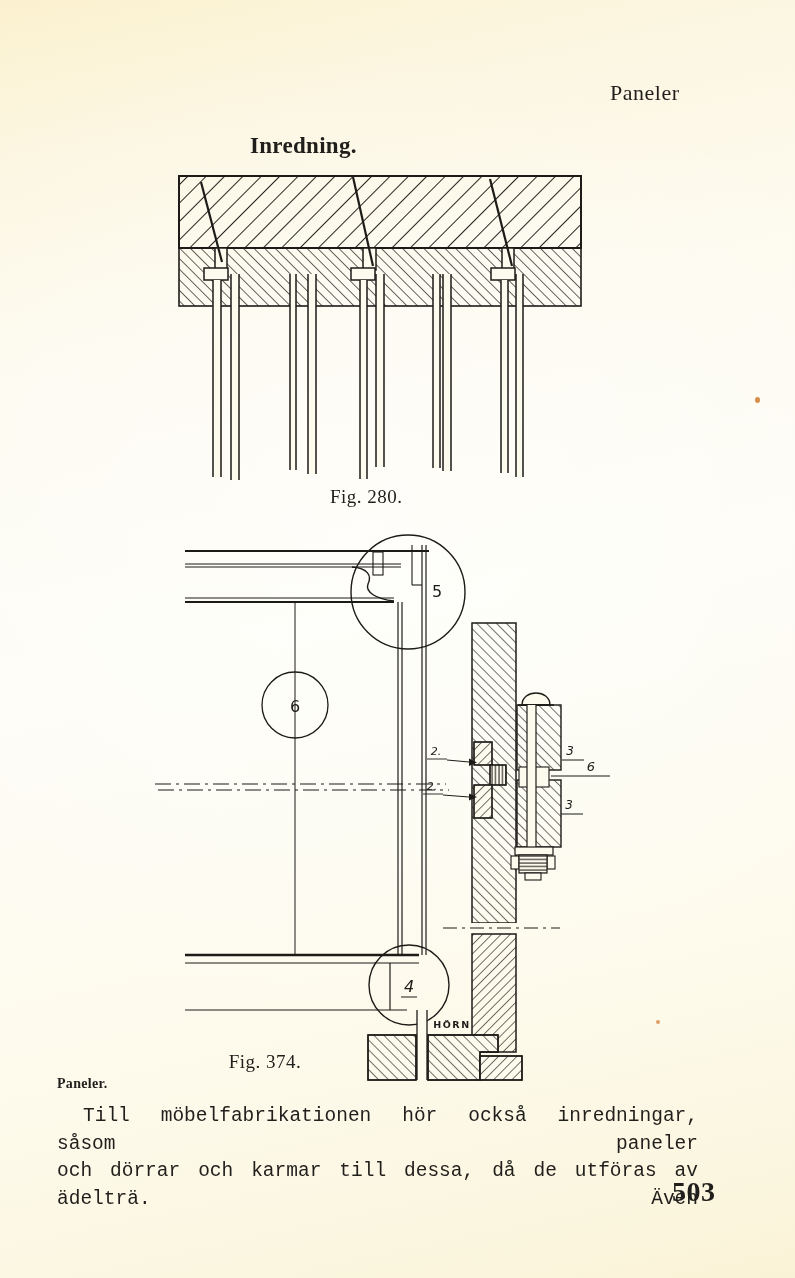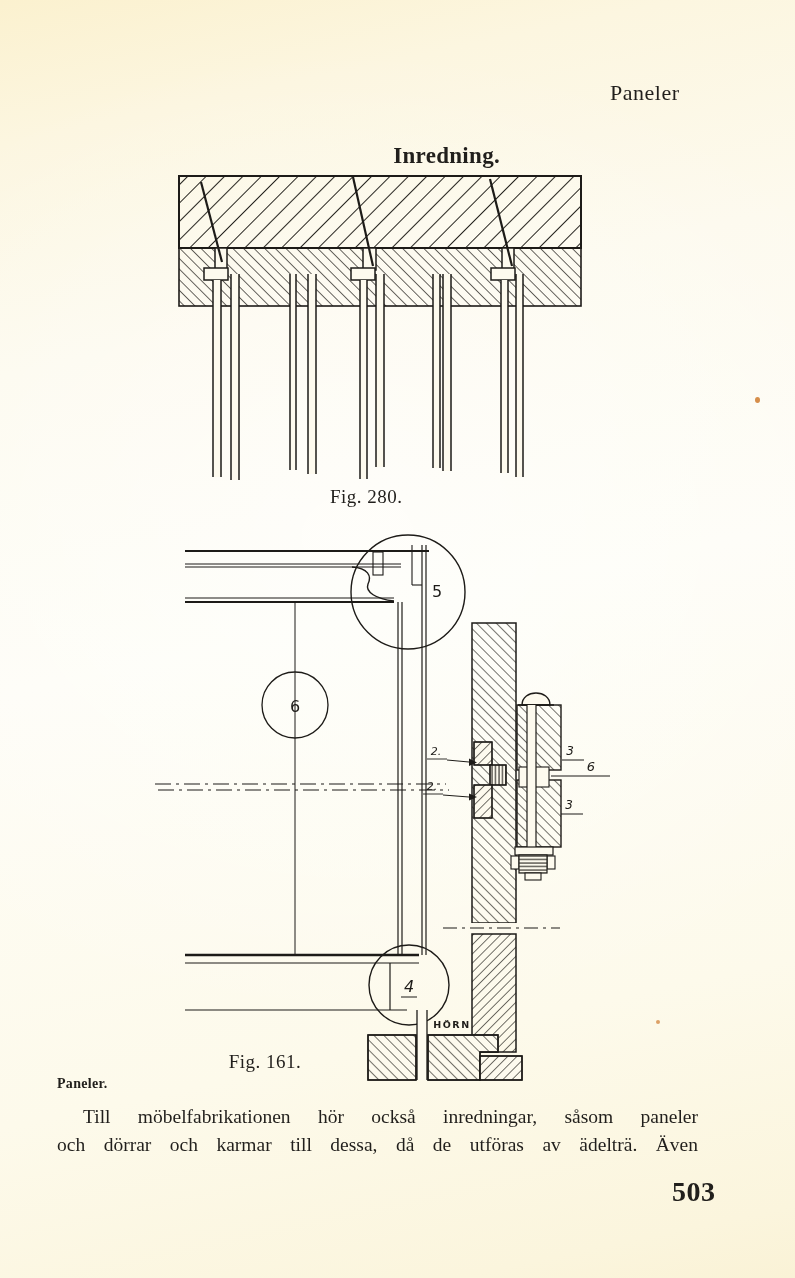--- a/index.html
+++ b/index.html
@@ -12,34 +12,34 @@
       linear-gradient(168deg,#fbf1cf 0%, #fcf6e0 10%, #fdfaee 26%, #fefdf6 48%, #fdfaeb 78%, #fbf5dd 95%, #faf2d6 100%);
     color:#211f1c;
     font-family:"Liberation Serif", serif;
   }
   .abs{position:absolute;}
   .running-header{
     top:80px;left:610px;width:100px;
     font-size:22px;letter-spacing:.5px;
   }
   .section-heading{
-    top:143px;left:250px;width:250px;text-align:right;
+    top:133px;left:250px;width:250px;text-align:left;
     font-weight:bold;font-size:23px;letter-spacing:.3px;
   }
   .fig-caption{font-size:19px;letter-spacing:.5px;}
   .cap280{top:486px;left:330px;width:95px;text-align:left;}
   .cap281{top:1051px;left:220px;width:90px;text-align:center;}
   .subsection-heading{
     top:1076px;left:57px;font-weight:bold;font-size:14px;letter-spacing:.3px;
   }
   .body-par{
     top:1103px;left:57px;width:641px;
     font-size:19.5px;line-height:27.5px;word-spacing:2px;
   }
-  .body-line{text-align:justify;text-align-last:justify;}
+  .body-line{text-align:justify;text-align-last:justify;font-family:Liberation Mono, monospace;}
   .body-line.first{text-indent:26px;}
   .page-number{
     top:1176px;left:672px;font-weight:bold;font-size:28px;letter-spacing:.5px;
   }
   .speck{
     width:5px;height:6px;border-radius:50%;
     background:#cf7a2d;opacity:.85;
   }
   .speck.s1{top:397px;left:755px;}
   .speck.s2{top:1020px;left:656px;width:4px;height:4px;opacity:.7;}
@@ -231,21 +231,21 @@
     <g stroke="#1d1b18" stroke-width="1.4">
       <rect x="220" y="502" width="48" height="45" fill="#fdfaee"></rect>
       <rect x="220" y="502" width="48" height="45" fill="url(#pDn)"></rect>
       <path d="M280,502 L350,502 L350,519 L332,519 L332,547 L280,547 Z" fill="#fdfaee"></path>
       <path d="M280,502 L350,502 L350,519 L332,519 L332,547 L280,547 Z" fill="url(#pDn)"></path>
       <rect x="332" y="523" width="42" height="24" fill="#fdfaee"></rect>
       <rect x="332" y="523" width="42" height="24" fill="url(#pUp)"></rect>
     </g>
     <text x="304" y="495" font-size="9.5" font-weight="bold" letter-spacing="1.5" text-anchor="middle">HÖRN</text>
   </svg>
-  <div class="abs fig-caption cap281">Fig. 161.</div>
+  <div class="abs fig-caption cap281">Fig. 374.</div>
 
   <div class="abs subsection-heading">Paneler.</div>
   <div class="abs body-par">
     <div class="body-line first">Till möbelfabrikationen hör också inredningar, såsom paneler</div>
     <div class="body-line">och dörrar och karmar till dessa, då de utföras av ädelträ. Även</div>
   </div>
 
   <div class="abs page-number">503</div>
 
   <div class="abs speck s1"></div>

